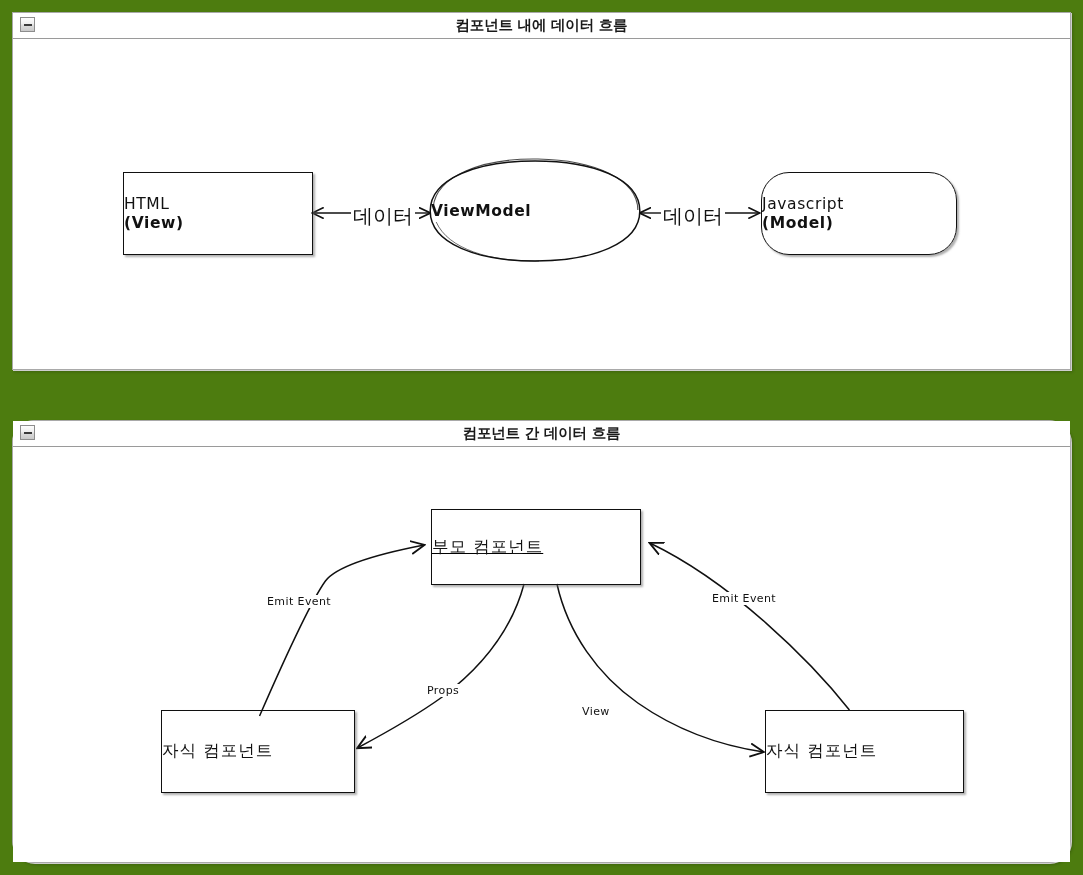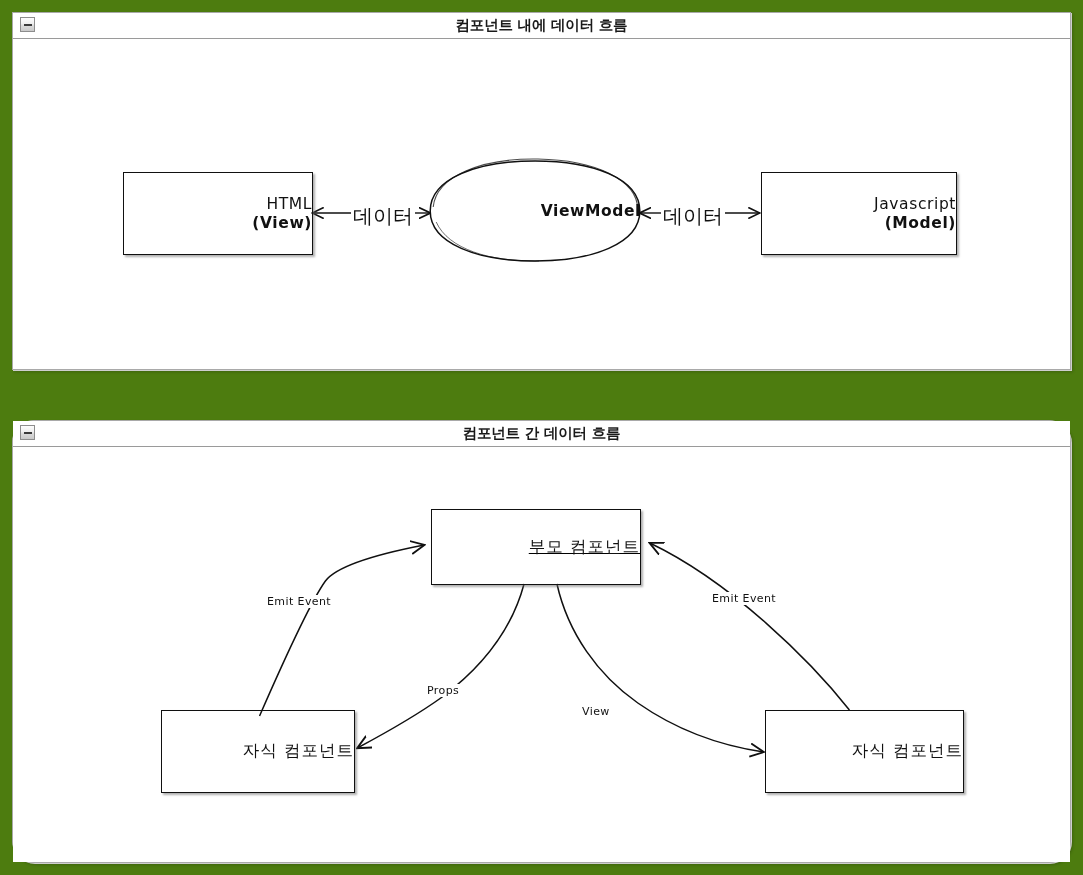--- a/index.html
+++ b/index.html
@@ -74,21 +74,21 @@
     width: 100%;
     height: 100%;
   }
 
   
   .node {
     position: absolute;
     box-sizing: border-box;
     display: flex;
     flex-direction: column;
-    align-items: flex-end;
+    align-items: flex-start;
     justify-content: center;
     text-align: center;
     background: transparent;
     line-height: 1.22;
     user-select: none;
   }
   .node-rect {
     border: 1.6px solid #101010;
     box-shadow: 2px 2px 2px rgba(110,110,110,0.55);
   }
@@ -179,21 +179,21 @@
 
       <div class="node node-rect" style="left:110px; top:133px; width:190px; height:83px;">
         <span class="node-label hand">HTML</span>
         <span class="node-label hand bold">(View)</span>
       </div>
 
       <div class="node node-ellipse" style="left:418px; top:122px; width:210px; height:100px;">
         <span class="node-label hand bold">ViewModel</span>
       </div>
 
-      <div class="node node-rect" style="left:748px; top:133px; width:196px; height:83px;">
+      <div class="node node-rect" style="left:748px; top:133px; width:196px; height:83px;border-radius:28px;">
         <span class="node-label hand">Javascript</span>
         <span class="node-label hand bold">(Model)</span>
       </div>
 
       <div class="edge-label ko boxed" style="left:338px; top:164px;">데이터</div>
       <div class="edge-label ko boxed" style="left:648px; top:164px;">데이터</div>
     </div>
   </div>
 
   <div class="panel" style="left:12px; top:420px; width:1059px; height:443px;border-radius:22px;">

